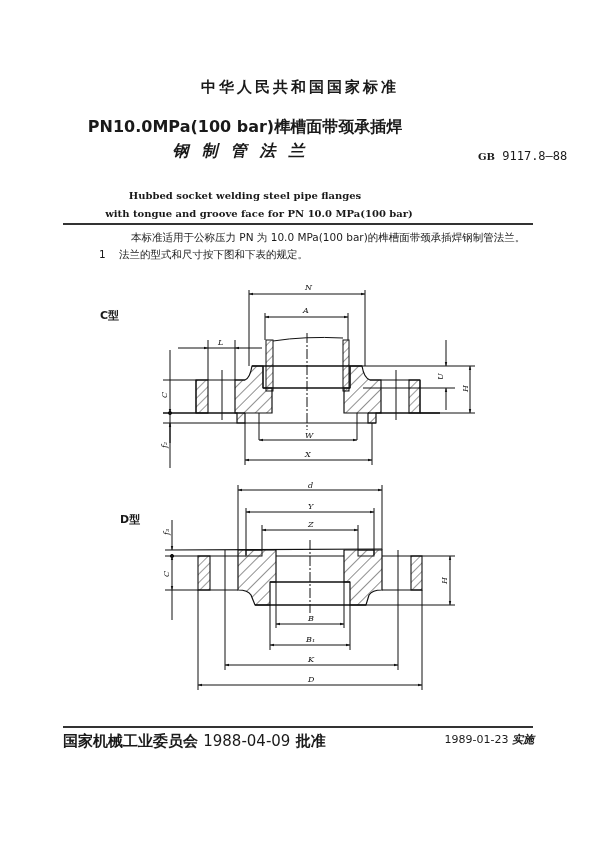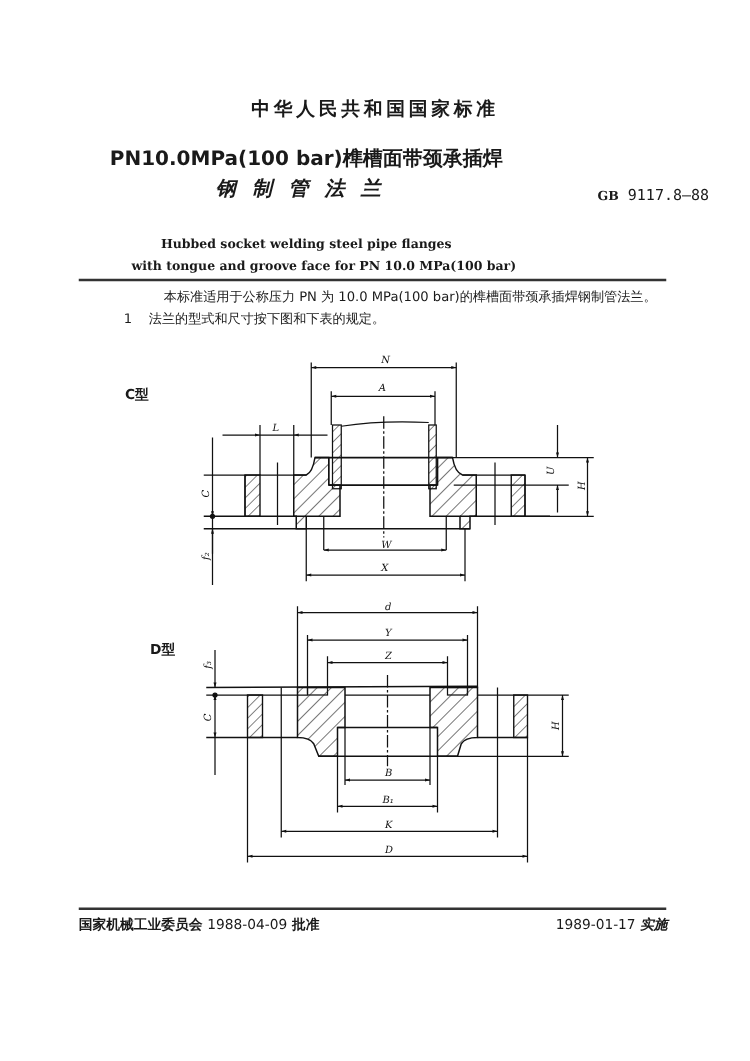--- a/index.html
+++ b/index.html
@@ -12,21 +12,21 @@
             font-family: "DejaVu Sans", sans-serif; font-weight: bold; font-size: 16px; }
   .title2 { left: 0; width: 490px; top: 141px; text-align: center;
             font-family: "DejaVu Sans", sans-serif; font-weight: bold; font-size: 16px; letter-spacing: 13px; font-style: italic; }
   .std-no { left: 430px; top: 149px; font-family: "DejaVu Sans Mono", monospace; font-size: 12px; margin-left: 48px; }
   .std-no b { font-family: "DejaVu Serif", serif; font-size: 10px; }
   .en1 { left: 0; width: 490px; top: 190px; text-align: center; font-weight: bold; font-size: 10px; }
   .en2 { left: 14px; width: 490px; top: 208px; text-align: center; font-weight: bold; font-size: 10px; }
   .rule { height: 1.5px; background: #333; }
   .para { font-family: "DejaVu Sans", sans-serif; font-size: 10.5px; }
   .type-label { font-family: "DejaVu Sans", sans-serif; font-size: 11px; font-weight: bold; }
-  .footer-left { left: 63px; top: 732px; font-family: "DejaVu Sans", sans-serif; font-weight: bold; font-size: 11px; }
+  .footer-left { left: 63px; top: 732px; font-family: "DejaVu Sans", sans-serif; font-weight: bold; font-size: 15px; }
   .footer-right { right: 66px; top: 732px; font-family: "DejaVu Sans", sans-serif; font-size: 11px; }
   .footer-right span.strong { font-weight: bold; font-style: italic; }
   svg text { font-family: "DejaVu Serif", serif; font-style: italic; font-size: 8px; fill: #111; }
 </style>
 </head>
 <body>
 
 <div class="abs std-header">中华人民共和国国家标准</div>
 <div class="abs title1">PN10.0MPa(100 bar)榫槽面带颈承插焊</div>
 <div class="abs title2">钢制管法兰</div>
@@ -213,15 +213,15 @@
   <text x="308" y="682">D</text>
 </svg>
 
 <div class="abs rule" style="left:63px; top:726px; width:470px;"></div>
 <div class="abs footer-left">
   <span>国家机械工业委员会</span>
   <span style="font-weight:normal;">1988-04-09</span>
   <span>批准</span>
 </div>
 <div class="abs footer-right">
-  <span>1989-01-17</span>
+  <span>1989-01-23</span>
   <span class="strong">实施</span>
 </div>
 
 </body></html>

